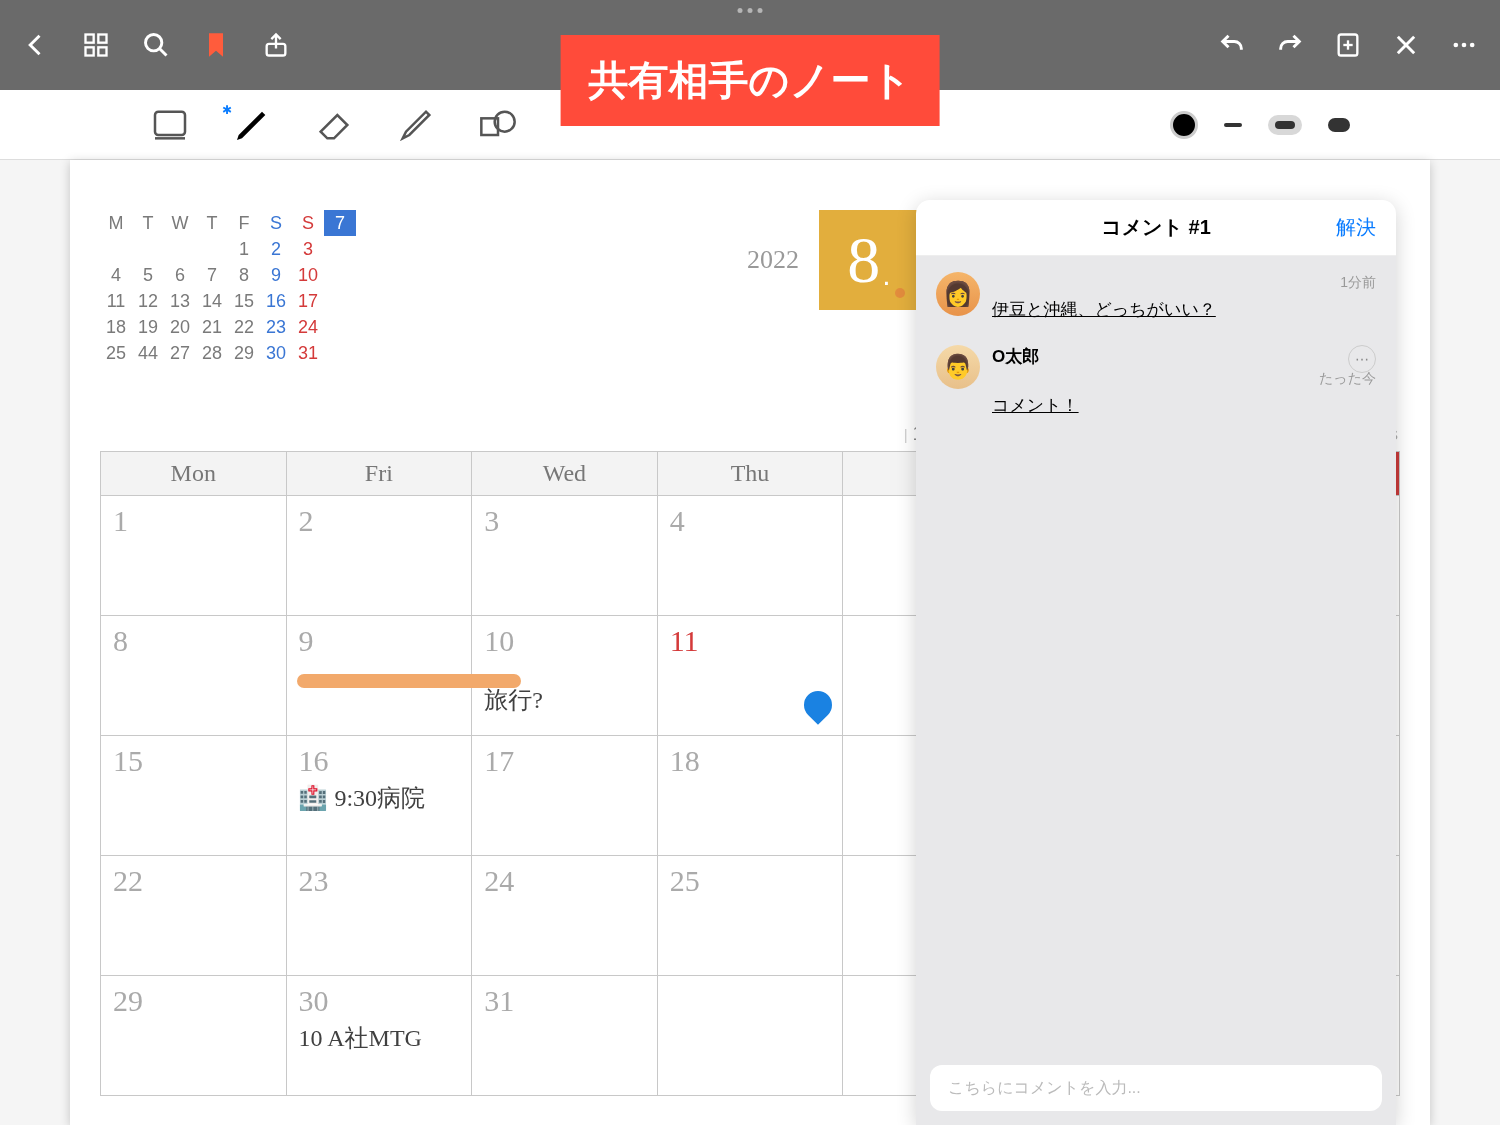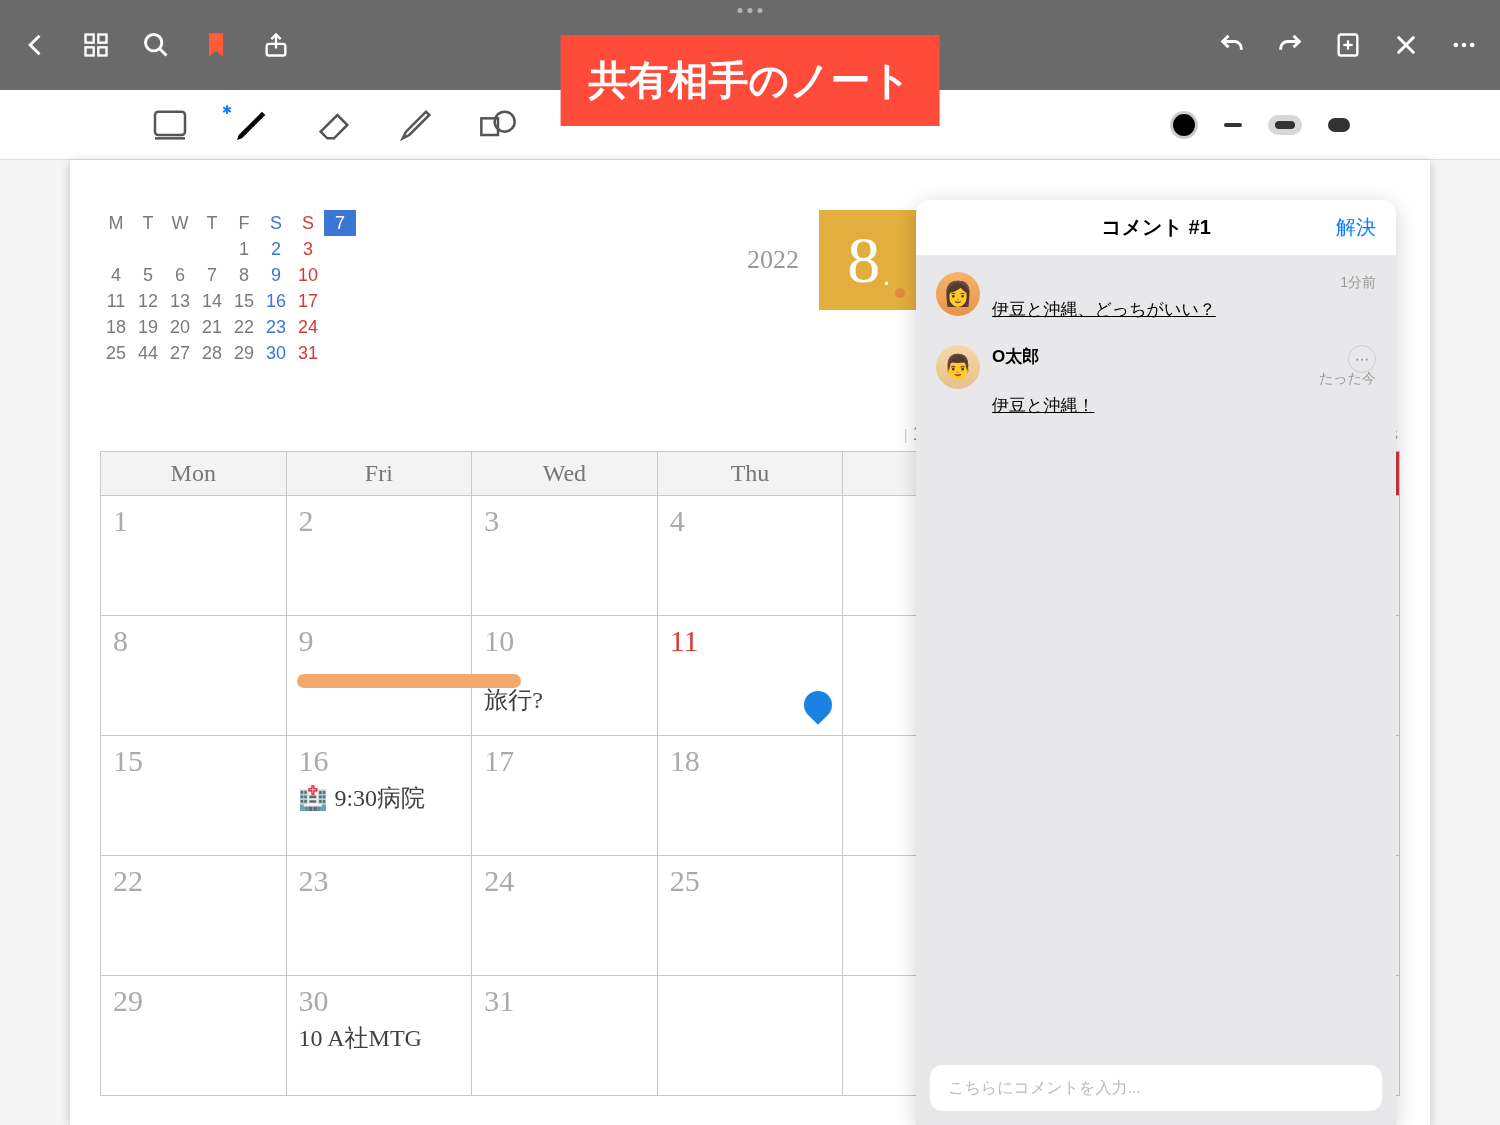--- a/index.html
+++ b/index.html
@@ -449,21 +449,21 @@
         <div class="comment-time">1分前</div>
         <div class="comment-text">伊豆と沖縄、どっちがいい？</div>
       </div>
 
     </div>
       <div class="comment-item">
       <div class="avatar avatar-m">👨</div>
       <div class="comment-content">
         <div class="comment-name">O太郎</div>
         <div class="comment-time">たった今</div>
-        <div class="comment-text">伊豆と沖縄！</div>
+        <div class="comment-text">コメント！</div>
       </div>
       <div class="comment-menu">⋯</div>
     </div>
     </div>
   <div class="comments-input-wrap">
     <input class="comments-input" placeholder="こちらにコメントを入力..." style="">
   </div>
 </div>
 
 </body></html>

